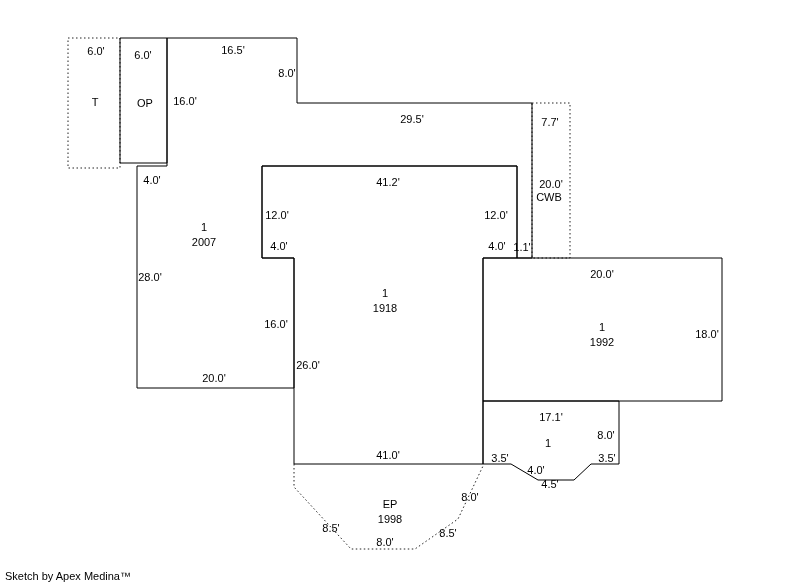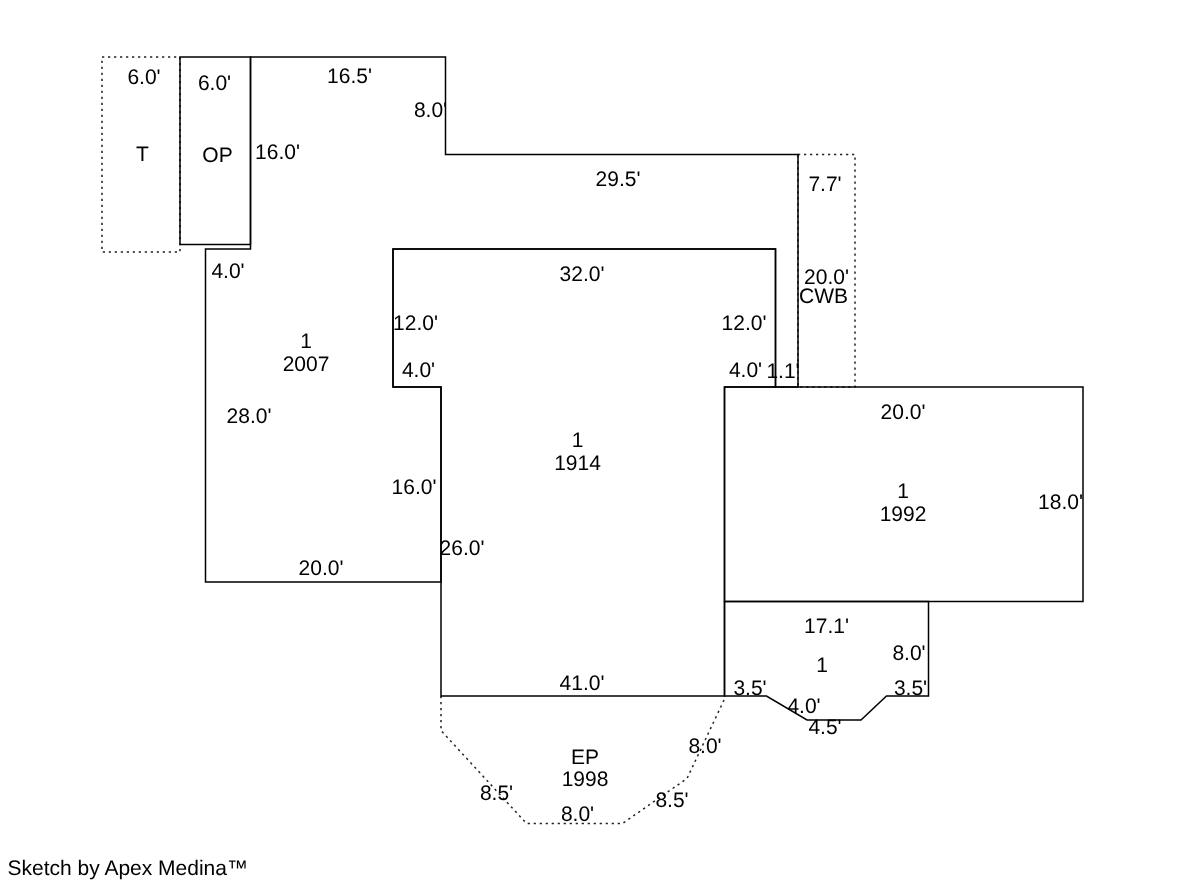--- a/index.html
+++ b/index.html
@@ -1,24 +1,24 @@
 <!DOCTYPE html>
 <html><head>
 <meta charset="utf-8">
 <style>
   html,body{margin:0;padding:0}
   body{position:relative;width:800px;height:587px;background:#ffffff;overflow:hidden;
        font-family:"Liberation Sans","DejaVu Sans",sans-serif;color:#000000}
   svg.plan{position:absolute;left:0;top:0}
   .solid{fill:none;stroke:#000000;stroke-width:1}
   .dotted{fill:none;stroke:#222222;stroke-width:1;stroke-dasharray:1.5 2.5}
-  .lbl{position:absolute;transform:translate(-50%,-50%);font-size:14px;line-height:14px;white-space:nowrap}
+  .lbl{position:absolute;transform:translate(-50%,-50%);font-size:11px;line-height:14px;white-space:nowrap}
   .two{text-align:center;line-height:15px}
   .two span{display:block}
-  .credit{position:absolute;left:5px;top:570px;font-size:14px}
+  .credit{position:absolute;left:5px;top:570px;font-size:11px}
 </style>
 </head>
 <body>
 
 <div>
 
   <svg class="plan" width="800" height="587" viewBox="0 0 800 587">
     <polygon class="dotted" points="68,38 120,38 120,168 68,168"></polygon>
     <polygon class="dotted" points="532,103 570,103 570,258 532,258"></polygon>
     <polyline class="dotted" points="294,464 294,487 351,549 415,549 458,519 483,466"></polyline>
@@ -34,27 +34,27 @@
   <span class="lbl" style="left:143px;top:55px">6.0'</span>
   <span class="lbl" style="left:145px;top:103px">OP</span>
   <span class="lbl" style="left:233px;top:50px">16.5'</span>
   <span class="lbl" style="left:287px;top:73px">8.0'</span>
   <span class="lbl" style="left:185px;top:101px">16.0'</span>
   <span class="lbl" style="left:412px;top:119px">29.5'</span>
   <span class="lbl" style="left:550px;top:122px">7.7'</span>
   <span class="lbl" style="left:551px;top:184px">20.0'</span>
   <span class="lbl" style="left:549px;top:197px">CWB</span>
   <span class="lbl" style="left:152px;top:180px">4.0'</span>
-  <span class="lbl" style="left:388px;top:182px">32.0'</span>
+  <span class="lbl" style="left:388px;top:182px">41.2'</span>
   <span class="lbl" style="left:277px;top:215px">12.0'</span>
   <span class="lbl" style="left:496px;top:215px">12.0'</span>
   <span class="lbl" style="left:279px;top:246px">4.0'</span>
   <span class="lbl" style="left:497px;top:246px">4.0'</span>
   <span class="lbl" style="left:522px;top:247px">1.1'</span>
-  <span class="lbl" style="left:166px;top:277px">28.0'</span>
+  <span class="lbl" style="left:150px;top:277px">28.0'</span>
   <span class="lbl" style="left:602px;top:274px">20.0'</span>
   <span class="lbl" style="left:276px;top:324px">16.0'</span>
   <span class="lbl" style="left:707px;top:334px">18.0'</span>
   <span class="lbl" style="left:308px;top:365px">26.0'</span>
   <span class="lbl" style="left:214px;top:378px">20.0'</span>
   <span class="lbl" style="left:551px;top:417px">17.1'</span>
   <span class="lbl" style="left:606px;top:435px">8.0'</span>
   <span class="lbl" style="left:548px;top:443px">1</span>
   <span class="lbl" style="left:500px;top:458px">3.5'</span>
   <span class="lbl" style="left:607px;top:458px">3.5'</span>
@@ -65,21 +65,21 @@
   <span class="lbl" style="left:331px;top:528px">8.5'</span>
   <span class="lbl" style="left:385px;top:542px">8.0'</span>
   <span class="lbl" style="left:448px;top:533px">8.5'</span>
 
   <div class="lbl two" style="left:204px;top:235px">
     <span>1</span>
     <span>2007</span>
   </div>
   <div class="lbl two" style="left:385px;top:301px">
     <span>1</span>
-    <span>1914</span>
+    <span>1918</span>
   </div>
   <div class="lbl two" style="left:602px;top:335px">
     <span>1</span>
     <span>1992</span>
   </div>
   <div class="lbl two" style="left:390px;top:512px">
     <span>EP</span>
     <span>1998</span>
   </div>
 

